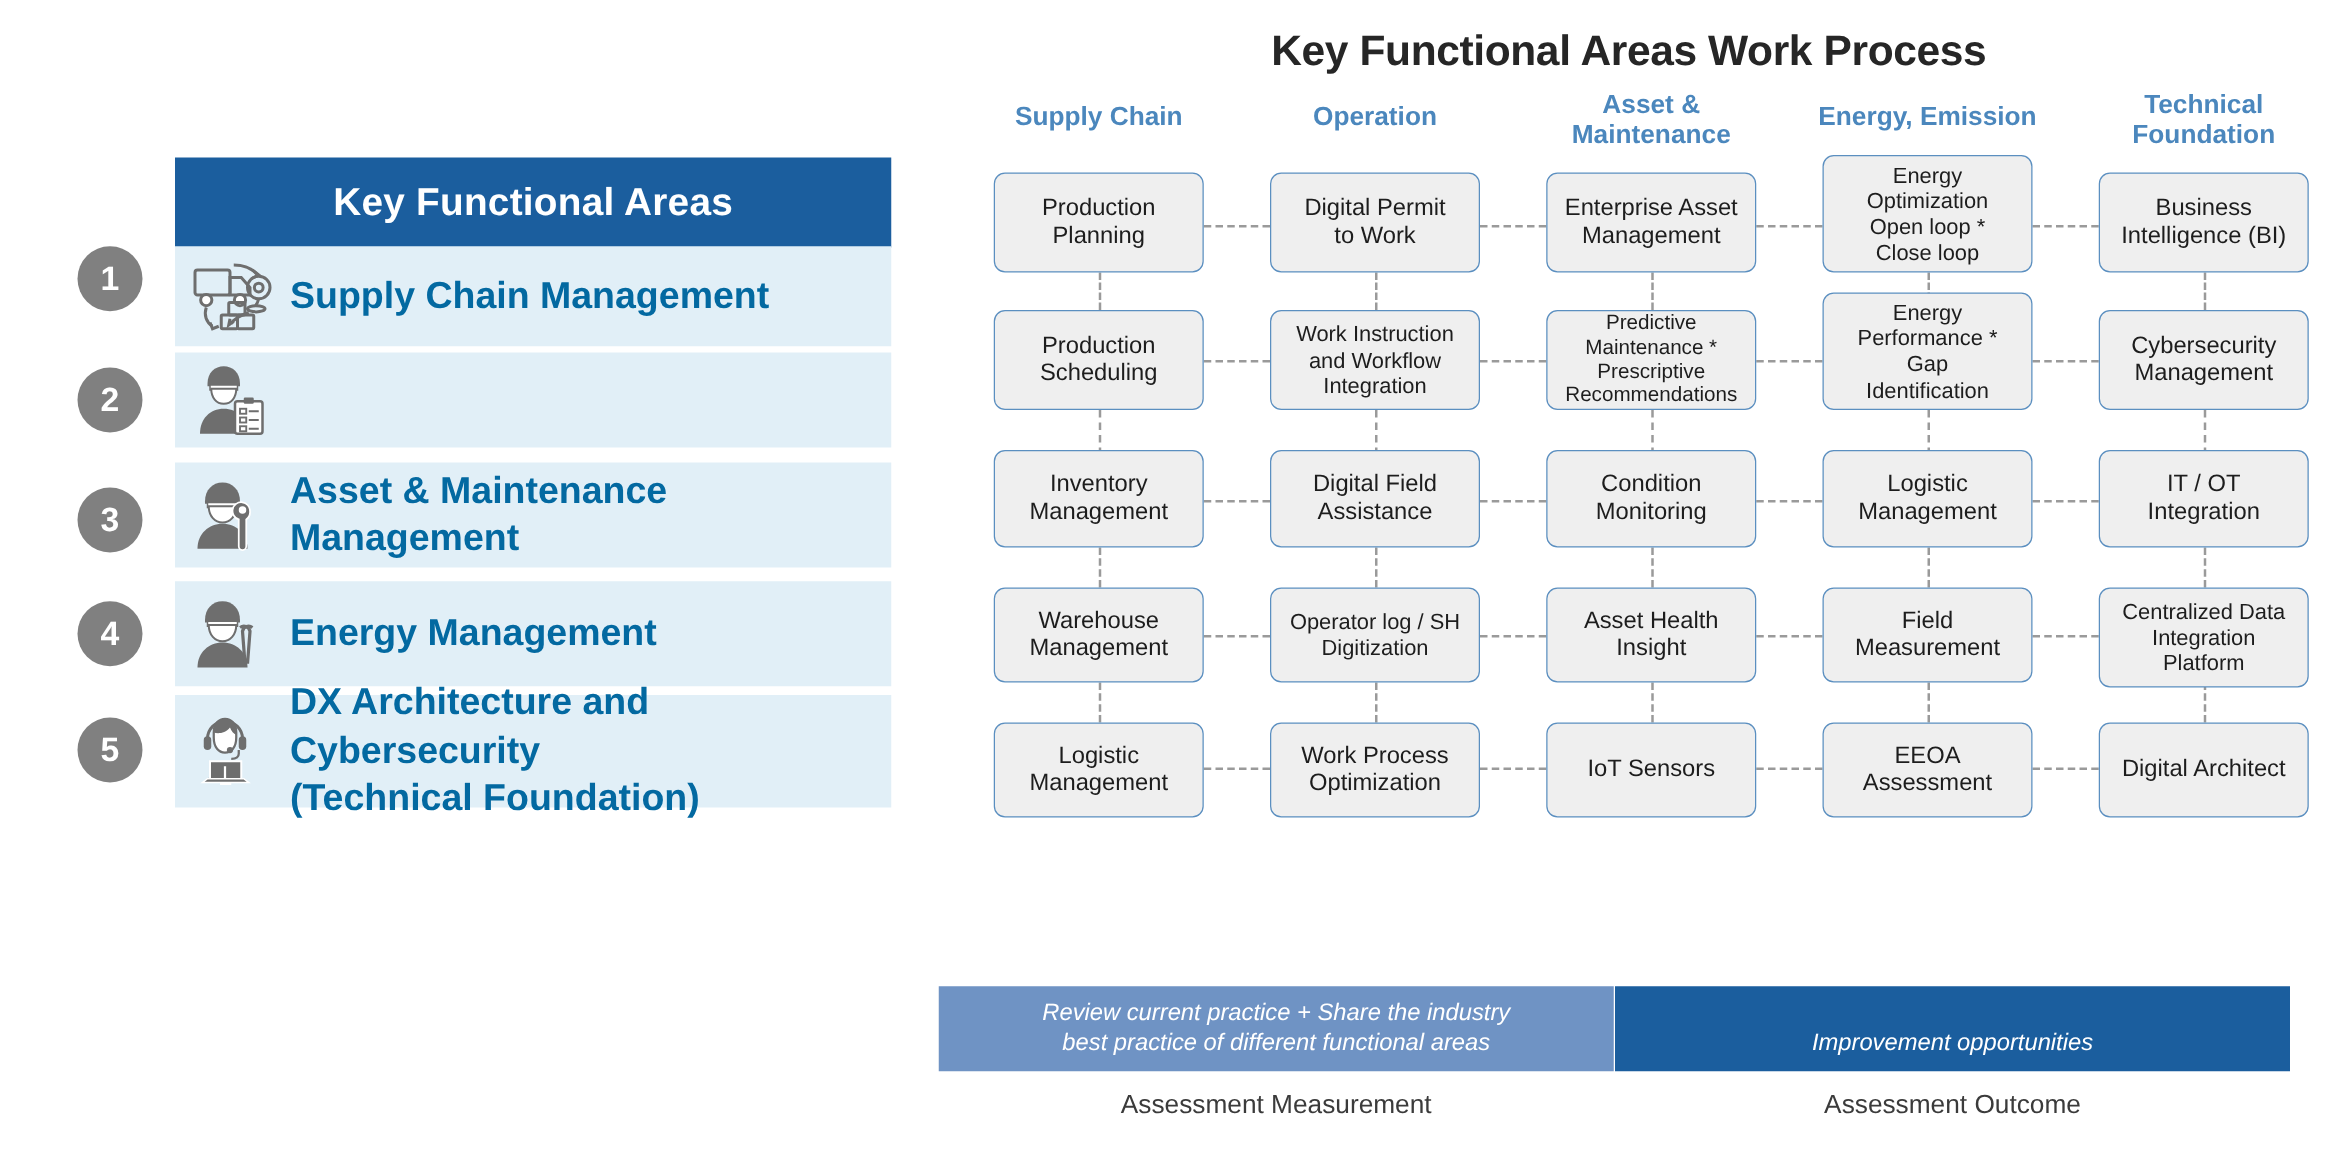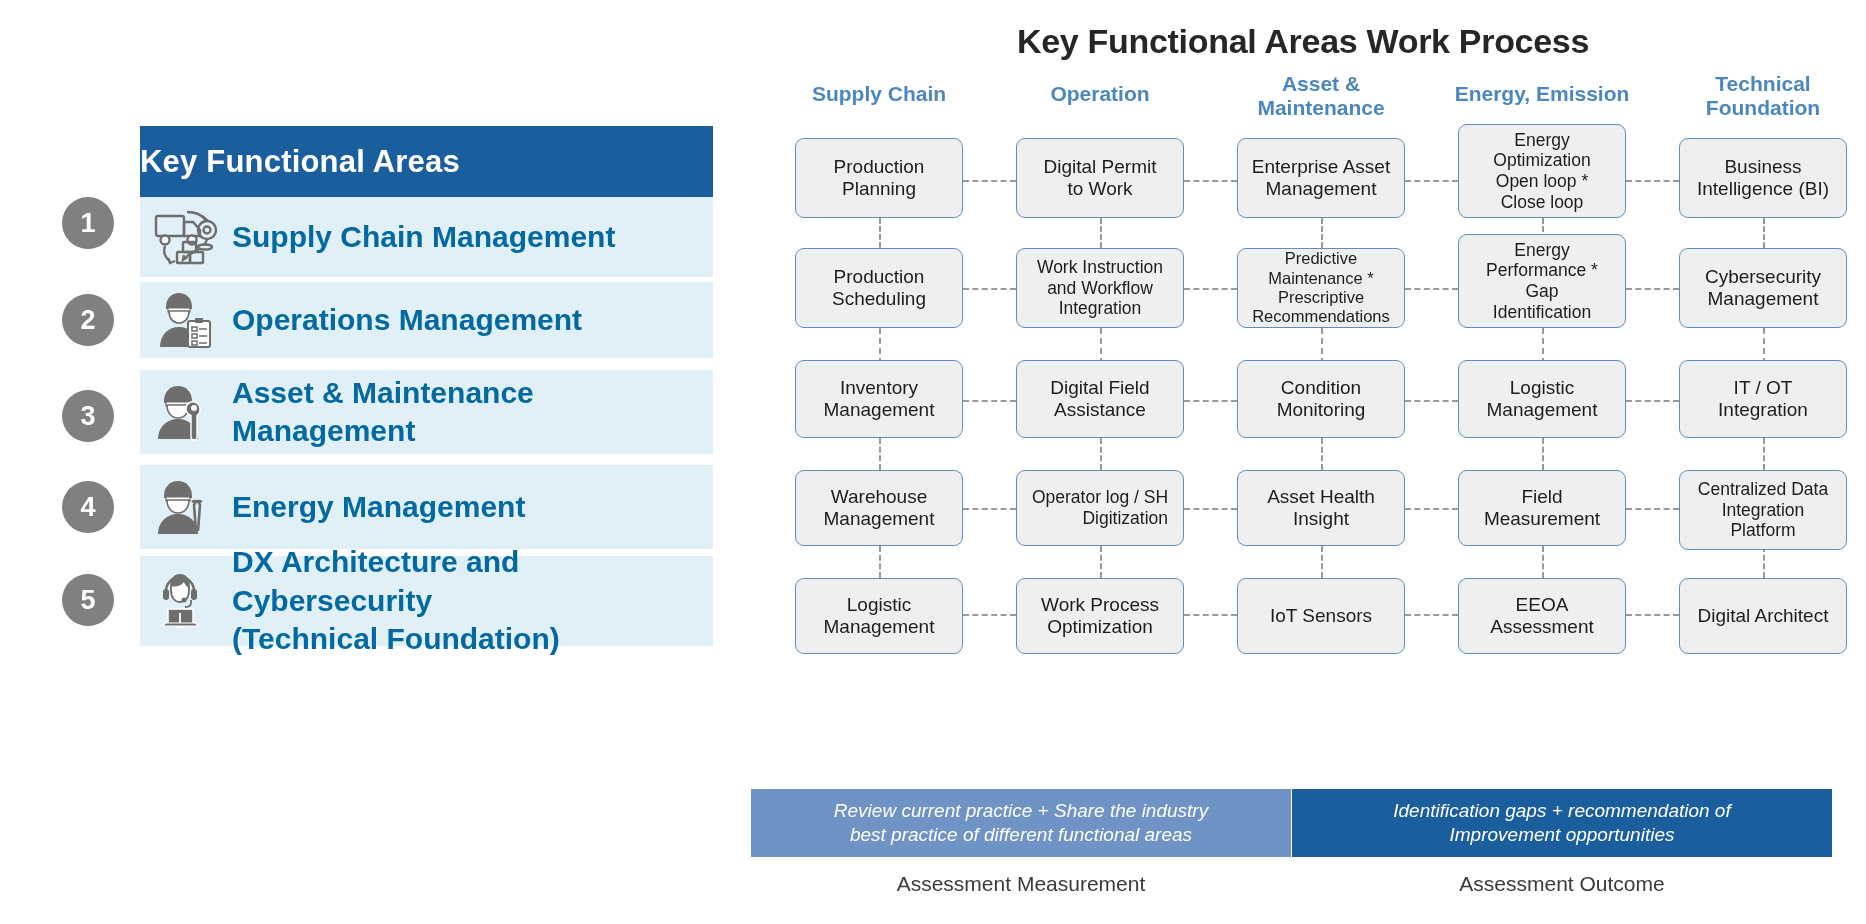--- a/index.html
+++ b/index.html
@@ -26,21 +26,21 @@
   }
   #kfa-header {
     position: absolute;
     left: 140px;
     top: 126px;
     width: 573px;
     height: 72px;
     background: #1b5e9e;
     display: flex;
     align-items: center;
-    justify-content: flex-start;
+    justify-content: center;
   }
   #kfa-header .title {
     color: #ffffff;
     font-size: 31px;
     font-weight: bold;
     letter-spacing: .2px;
   }
 
   .kfa-row {
     position: absolute;
@@ -229,21 +229,20 @@
         <path d="M15 22c0 7 4 12 10 12s10-5 10-12z" fill="#fff" stroke="#6e6e6e" stroke-width="1.6"></path>
         <path d="M6 58c0-12 8-20 19-20s19 8 19 20z" fill="#6e6e6e"></path>
         <rect x="34" y="32" width="22" height="26" rx="2" fill="#fff" stroke="#6e6e6e" stroke-width="2"></rect>
         <rect x="41" y="29" width="8" height="5" rx="1" fill="#6e6e6e"></rect>
         <rect x="38" y="38" width="5" height="4" fill="none" stroke="#6e6e6e" stroke-width="1.5"></rect>
         <rect x="38" y="45" width="5" height="4" fill="none" stroke="#6e6e6e" stroke-width="1.5"></rect>
         <rect x="38" y="52" width="5" height="4" fill="none" stroke="#6e6e6e" stroke-width="1.5"></rect>
         <path d="M45 40h8M45 47h8M45 54h8" stroke="#6e6e6e" stroke-width="1.6"></path>
       </svg>
     </span>
-    <span class="kfa-label">Operations Management</span>
   </div>
 
   <div class="kfa-badge" style="top:390px;">3</div>
   <div class="kfa-row" style="top:370px; height:84px;">
     <span class="kfa-icon">
       <svg width="64" height="62" viewBox="0 0 64 62">
         <path d="M10 20c0-9 6-15 14-15s14 6 14 15v2H10z" fill="#6e6e6e"></path>
         <path d="M12 21h24v4H12z" fill="#fff" stroke="#6e6e6e" stroke-width="1.2"></path>
         <path d="M13 24c0 8 5 13 11 13s11-5 11-13z" fill="#fff" stroke="#6e6e6e" stroke-width="1.6"></path>
         <path d="M4 58c0-12 9-20 20-20s20 8 20 20z" fill="#6e6e6e"></path>
@@ -378,21 +377,21 @@
       </div>
     <div class="node small" style="top:166px; height:80px;">
         <span style="white-space:pre-line;">Work Instruction
 and Workflow
 Integration</span>
       </div>
     <div class="node" style="top:278px; height:78px;">
         <span style="white-space:pre-line;">Digital Field
 Assistance</span>
       </div>
-    <div class="node small" style="top:388px; height:76px;text-align:right;">
+    <div class="node small" style="top:388px; height:76px;">
         <span style="white-space:pre-line;">Operator log / SH
 Digitization</span>
       </div>
     <div class="node" style="top:496px; height:76px;">
         <span style="white-space:pre-line;">Work Process
 Optimization</span>
       </div>
   </div>
 
   <div class="col" style="left:442px;">
@@ -480,18 +479,18 @@
 </div>
 
 <div class="banner" id="banner-method">
   <span>
     <span>Review current practice + Share the industry</span><br>
     <span>best practice of different functional areas</span>
   </span>
 </div>
 <div class="banner" id="banner-outcome">
   <span>
-    <span>Identification gaps + recommendation of</span><br>
+    <br>
     <span>Improvement opportunities</span>
   </span>
 </div>
 <div class="banner-caption" id="caption-method">Assessment Measurement</div>
 <div class="banner-caption" id="caption-outcome">Assessment Outcome</div>
 
 </body></html>

